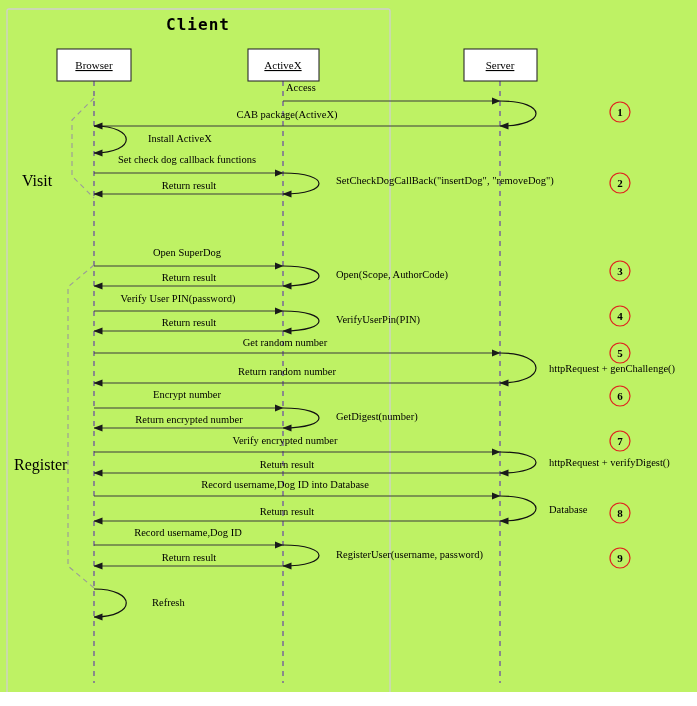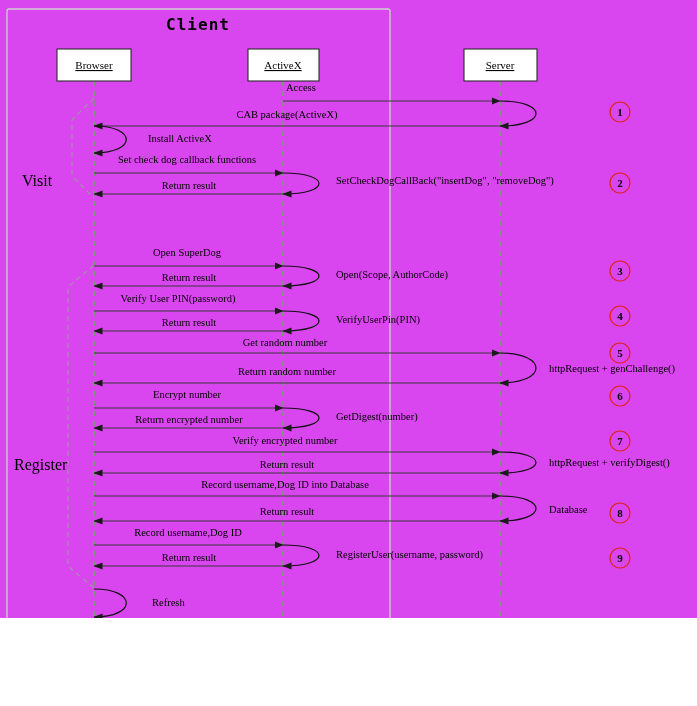--- a/index.html
+++ b/index.html
@@ -3,22 +3,22 @@
 <meta charset="utf-8">
 <style>
   html, body {
     margin: 0;
     padding: 0;
     background: #ffffff;
   }
   #page {
     position: relative;
     width: 697px;
-    height: 618px;
-    background: #d946ef;
+    height: 692px;
+    background: #bef264;
     font-family: "Liberation Serif", serif;
     overflow: hidden;
   }
   #diagram {
     position: absolute;
     left: 0;
     top: 0;
   }
   text {
     font-family: "Liberation Serif", serif;

